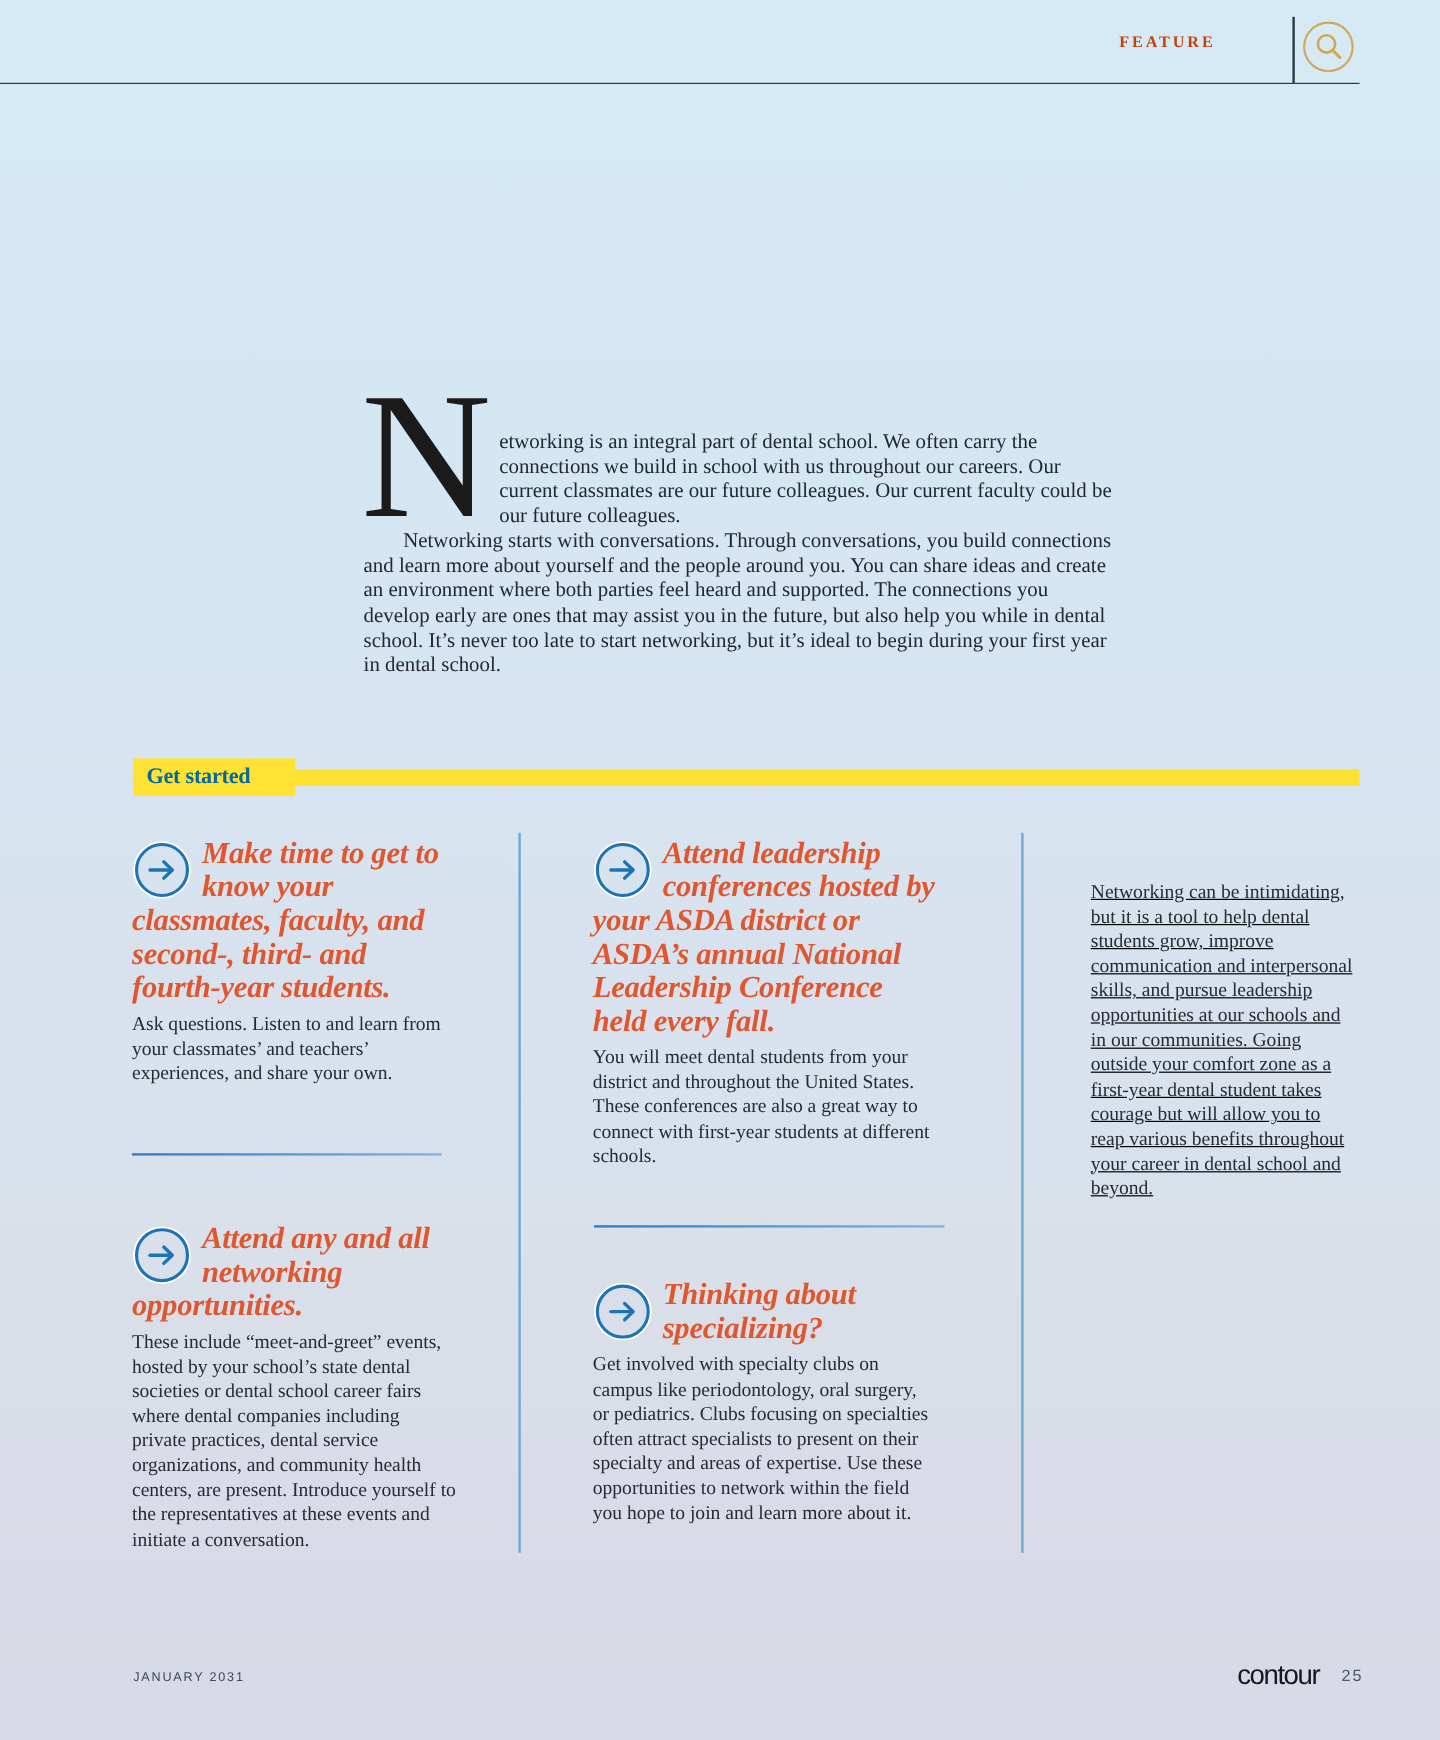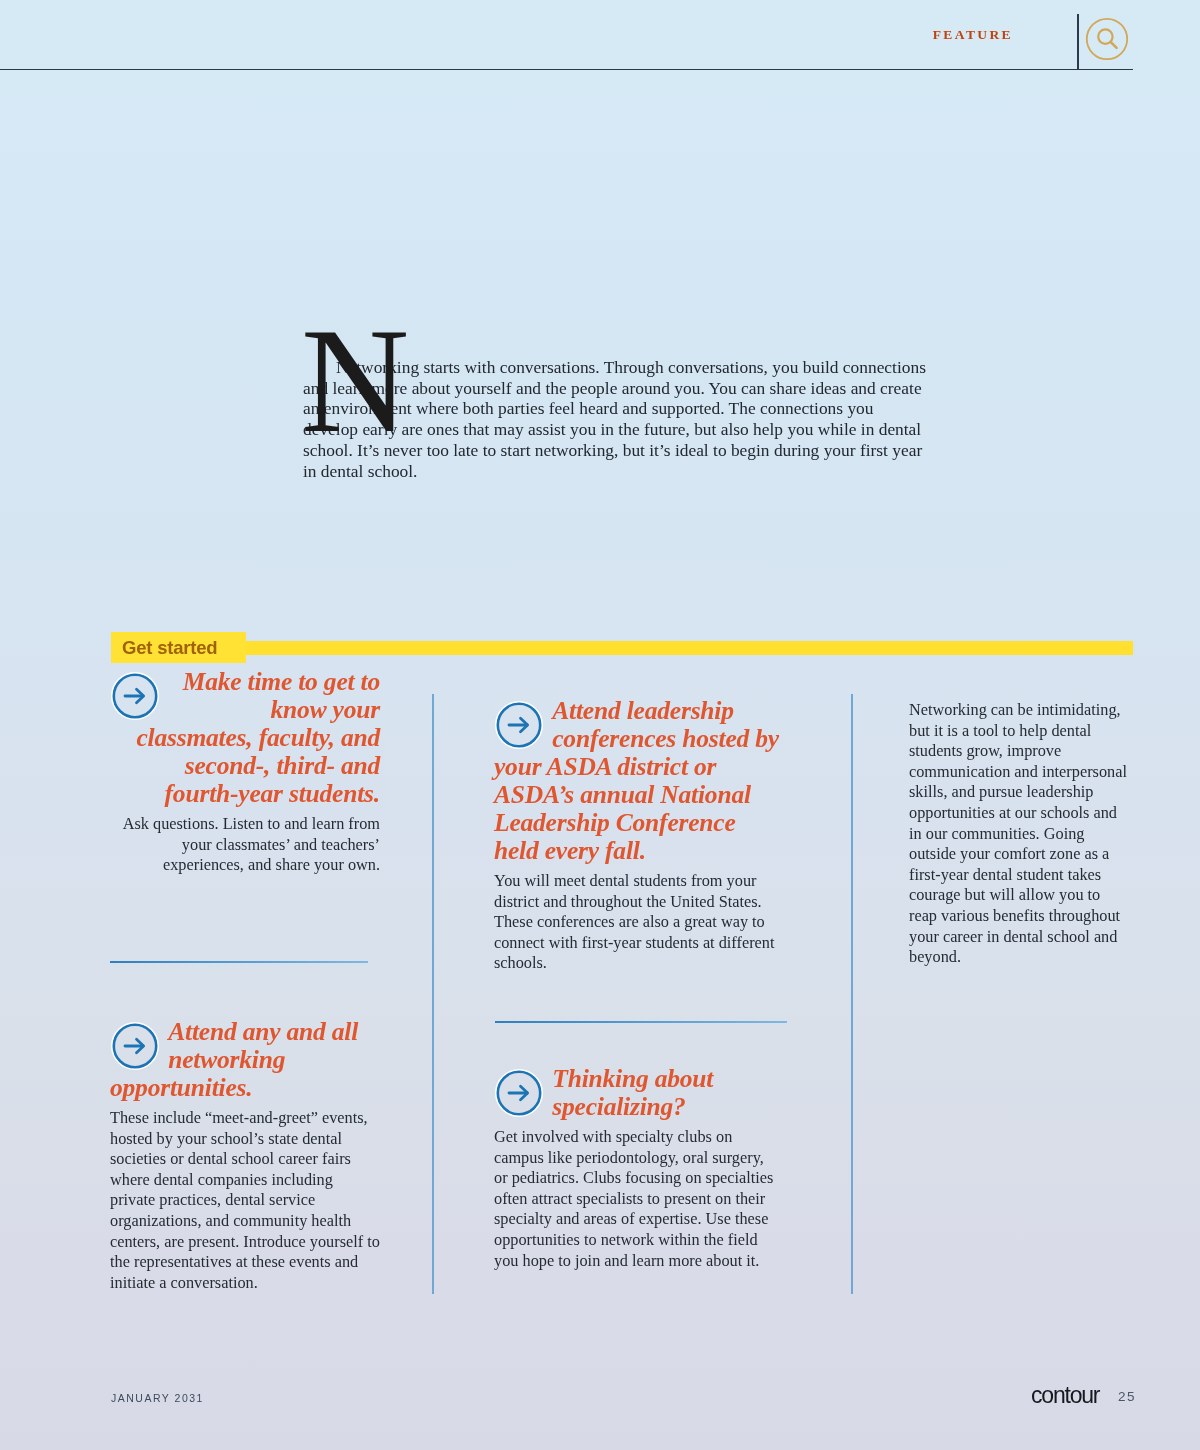--- a/index.html
+++ b/index.html
@@ -72,23 +72,23 @@
   .banner-bar {
     position:absolute; left:0; top:9px; width:1022px; height:14px;
     background:#ffe02e;
   }
   .banner-block {
     position:absolute; left:0; top:0; width:135px; height:31px;
     background:#ffe234;
   }
   .banner-text {
     position:absolute; left:11px; top:50%; transform:translateY(-50%);
-    font-family:Liberation Sans, sans-serif;
+    font-family:Liberation Serif, serif;
     font-size:18.5px; font-weight:700; letter-spacing:-0.2px;
-    color:#a16207;
+    color:#0369a1;
   }
 
   
   .col-sep {
     position:absolute; width:1.6px; background:#6fa8d4;
   }
   .sep-1 { left:432px; top:694px; height:600px; }
   .sep-2 { left:851px; top:694px; height:600px; }
 
   .hdivider {
@@ -111,28 +111,28 @@
     color:#e0562e;
     letter-spacing:-0.2px;
   }
   .tip p {
     clear:both;
     font-size:16.3px; line-height:20.6px;
     color:#252b33;
     padding-top:6px;
   }
 
-  .tip-1 { left:110px; top:668px; width:270px;text-align:right; }
+  .tip-1 { left:110px; top:697px; width:270px; }
   .tip-2 { left:494px; top:697px; width:288px; }
   .tip-3 { left:110px; top:1018px; width:272px; }
   .tip-4 { left:494px; top:1065px; width:280px; }
 
   
   .sidebar {
-    position:absolute; left:909px; top:700px; width:222px;
+    position:absolute; left:909px; top:733px; width:222px;text-decoration:underline;
   }
   .sidebar p {
     font-size:16.3px; line-height:20.6px; color:#252b33;
   }
 
   
   .footer-date {
     position:absolute; left:111px; top:1392px;
     font-family:"Liberation Sans", sans-serif;
     font-size:10.5px; letter-spacing:1.5px; font-weight:400;
@@ -162,20 +162,21 @@
     <svg width="44" height="44" viewBox="0 0 44 44">
       <circle cx="22" cy="22" r="20.2" fill="none" stroke="#d2a857" stroke-width="1.8"></circle>
       <circle cx="20.4" cy="19.6" r="7.2" fill="none" stroke="#d2a857" stroke-width="2.2"></circle>
       <line x1="25.6" y1="24.9" x2="31.6" y2="30.9" stroke="#d2a857" stroke-width="2.6" stroke-linecap="round"></line>
     </svg>
   </div>
 </div>
 
 <div class="intro">
   <div class="dropcap">N</div>
+  <p class="lead-lines">etworking is an integral part of dental school. We often carry the connections we build in school with us throughout our careers. Our current classmates are our future colleagues. Our current faculty could be our future colleagues.</p>
   <p class="rest"><span class="first-ind"></span><span>Networking starts with conversations. Through conversations, you build connections and learn more about yourself and the people around you. You can share ideas and create an environment where both parties feel heard and supported. The connections you develop early are ones that may assist you in the future, but also help you while in dental school. It’s never too late to start networking, but it’s ideal to begin during your first year in dental school.</span></p>
 </div>
 
 <div class="banner">
   <div class="banner-bar"></div>
   <div class="banner-block"></div>
   <div class="banner-text">Get started</div>
 </div>
 
 <div class="col-sep sep-1"></div>

